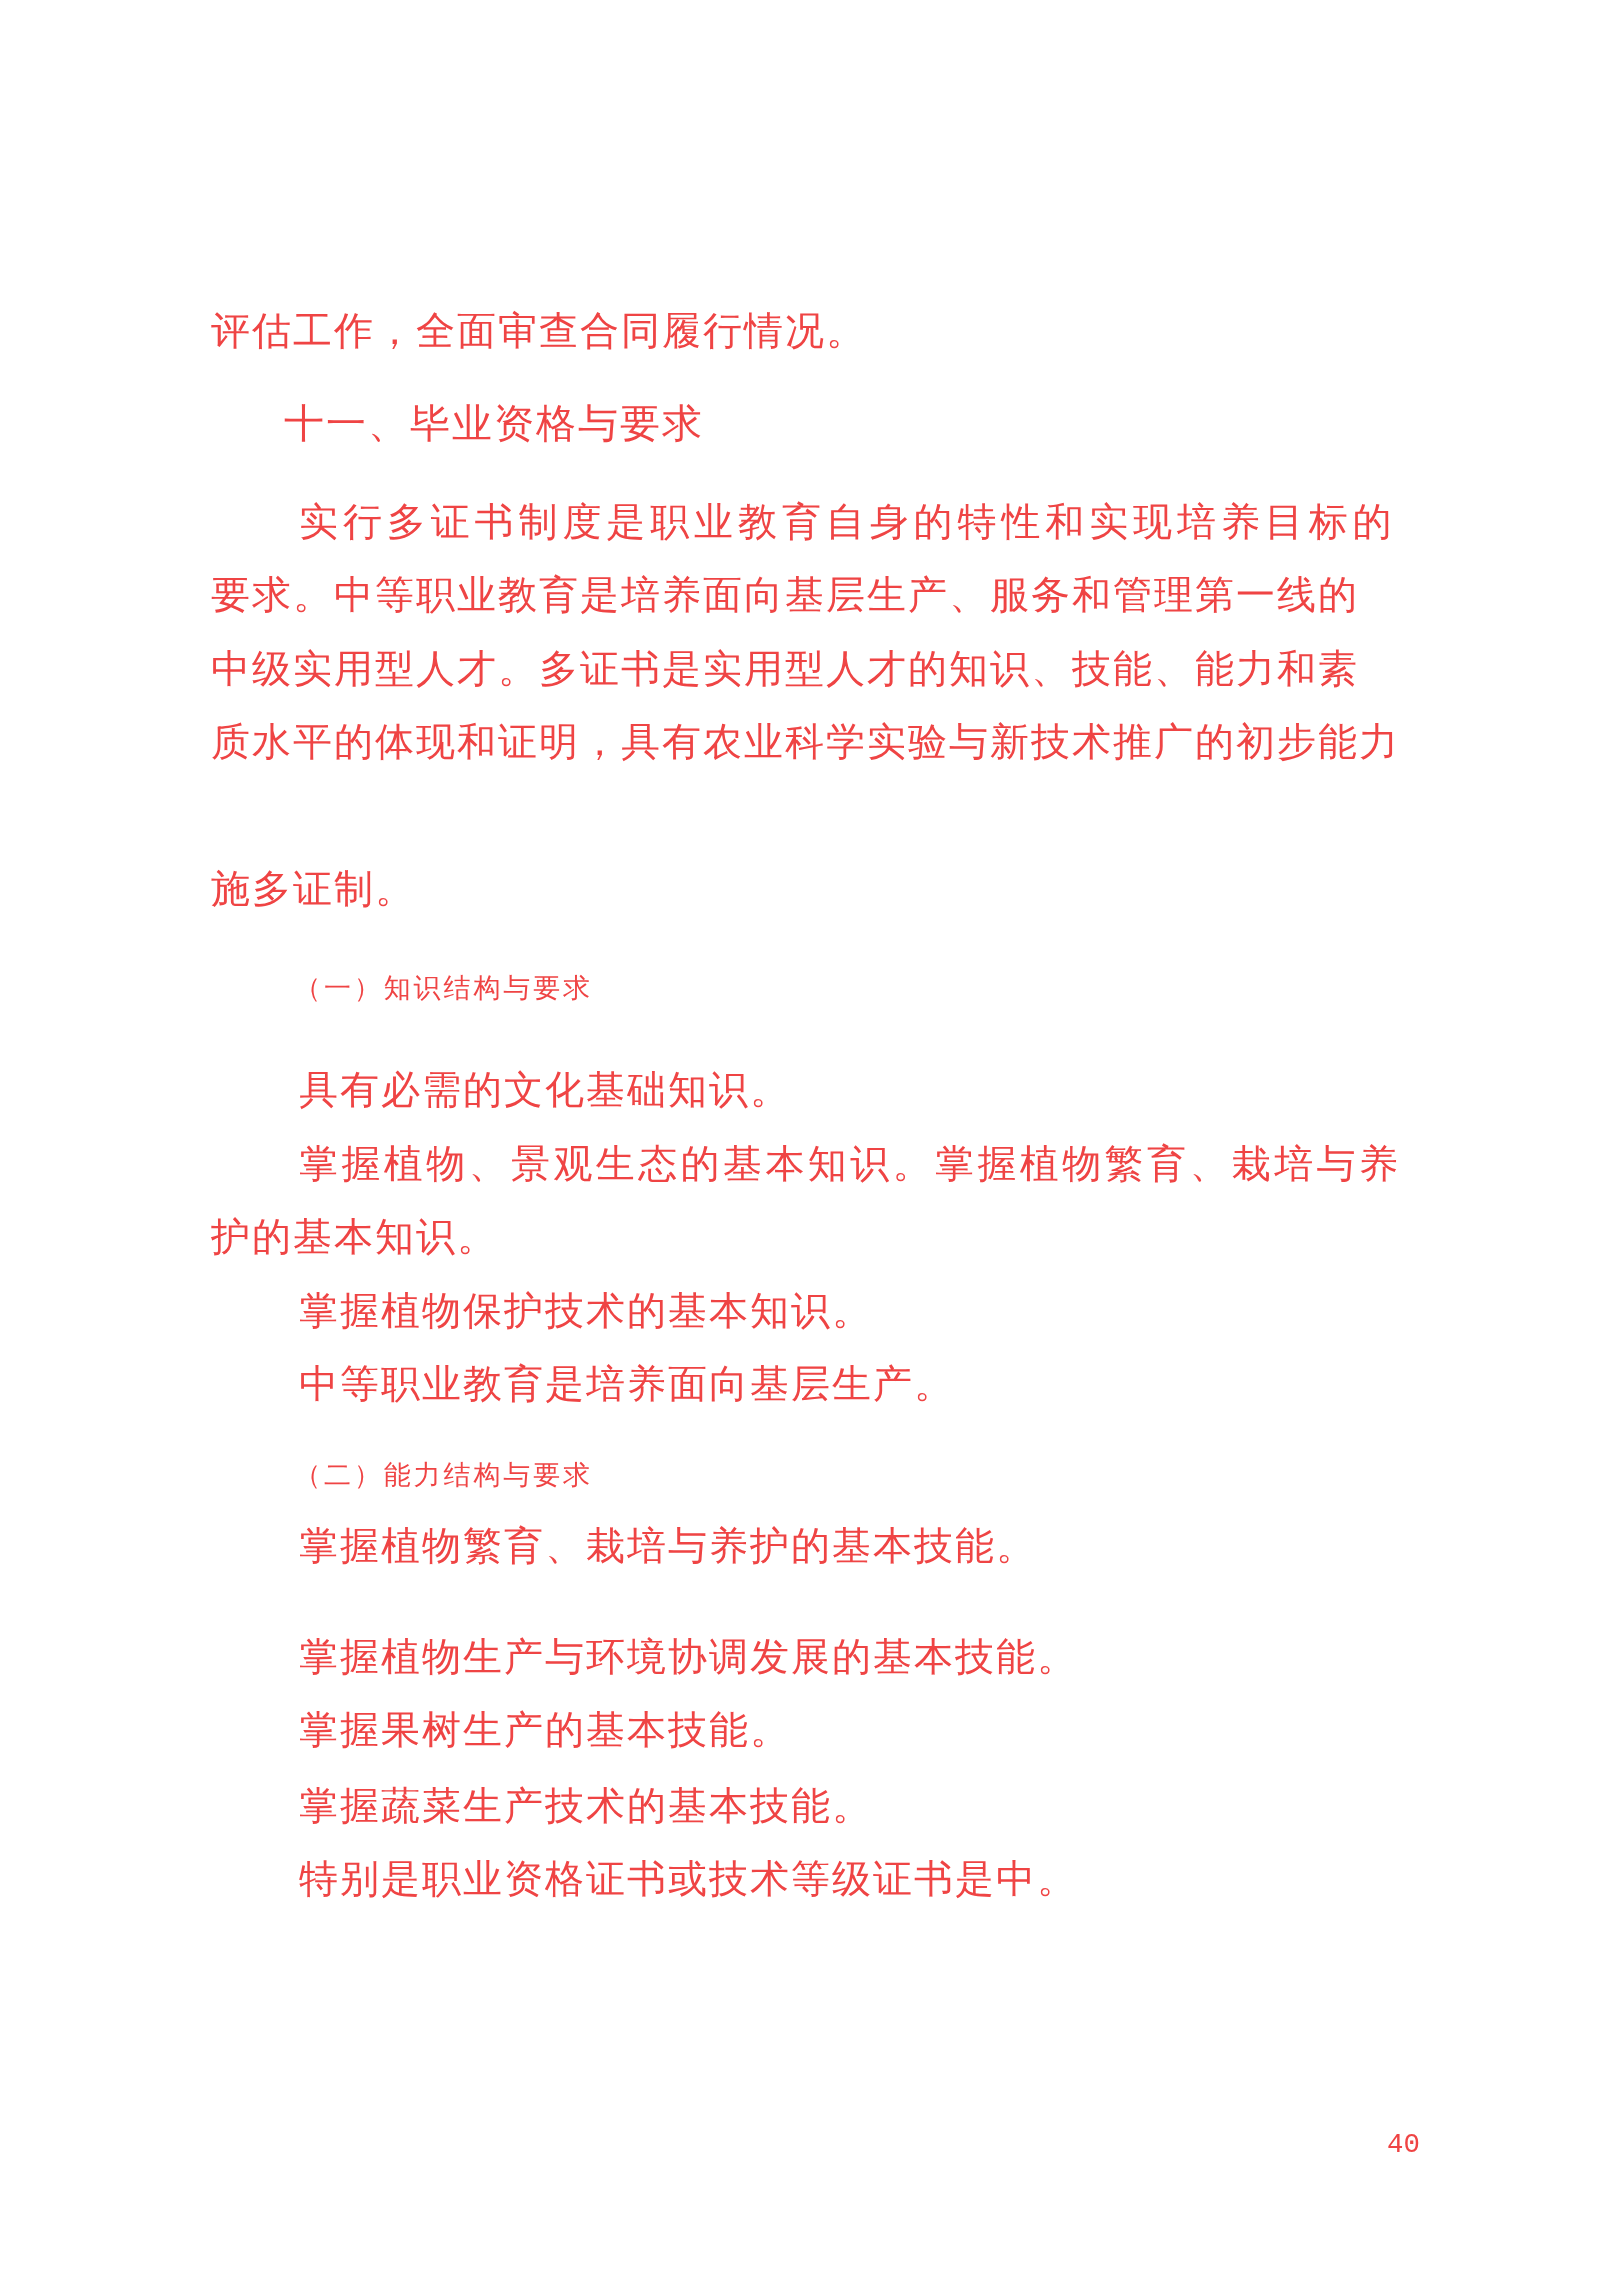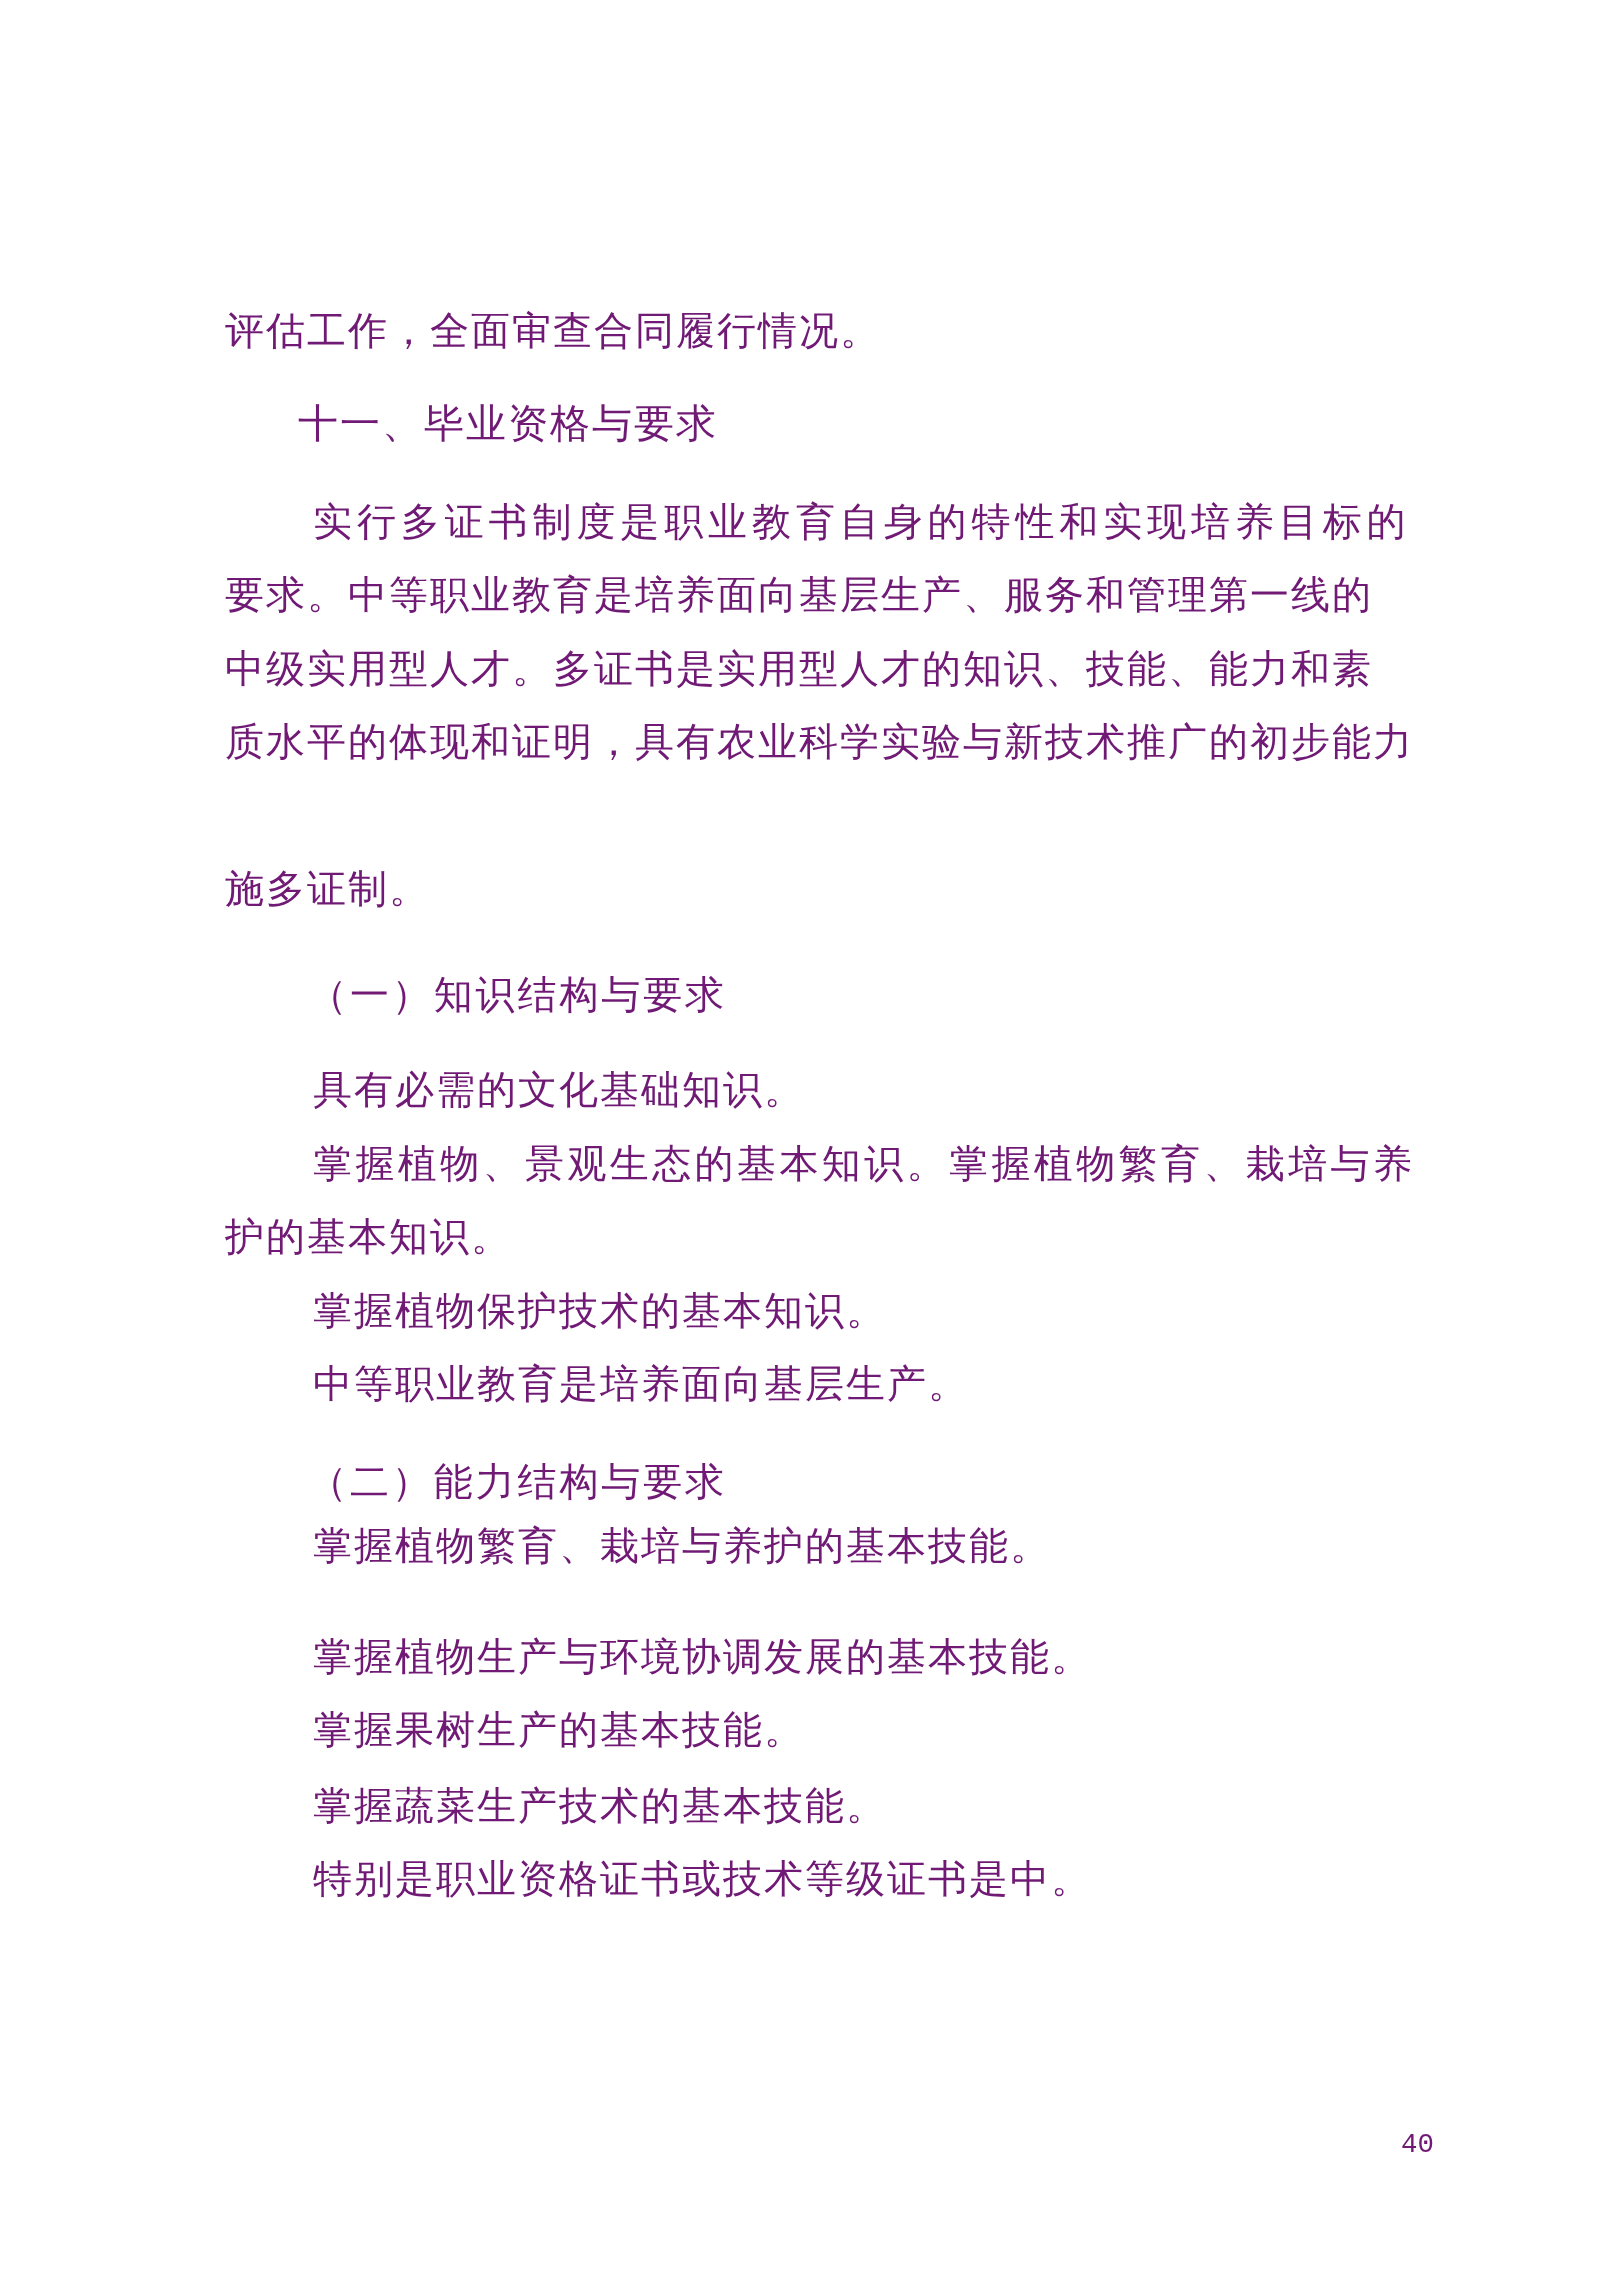--- a/index.html
+++ b/index.html
@@ -10,44 +10,43 @@
   .page {
     position: relative;
     width: 1621px;
     height: 2293px;
     background: #ffffff;
     overflow: hidden;
   }
   .t {
     position: absolute;
     white-space: pre;
-    color: #701a75;
+    color: #ef4444;
     line-height: 1.15;
-    margin-left: 14px;
   }
   
   .body {
     font-family: "Liberation Serif", "DejaVu Serif", serif;
     font-size: 39px;
     letter-spacing: 2px;
   }
   
   .ls5 { letter-spacing: 4.9px; }
   .ls35 { letter-spacing: 3.4px; }
   
   .h1 {
     font-family: "Liberation Sans", "DejaVu Sans", sans-serif;
     font-weight: normal;
     font-size: 40px;
     letter-spacing: 2px;
   }
   
   .h2 {
     font-family: "Liberation Serif", "DejaVu Serif", serif;
-    font-size: 39px;
+    font-size: 27px;
     letter-spacing: 2.9px;
   }
   .pagenum {
     font-family: Liberation Mono, monospace;
     font-size: 27.4px;
     letter-spacing: 0;
   }
 </style>
 </head>
 <body>

